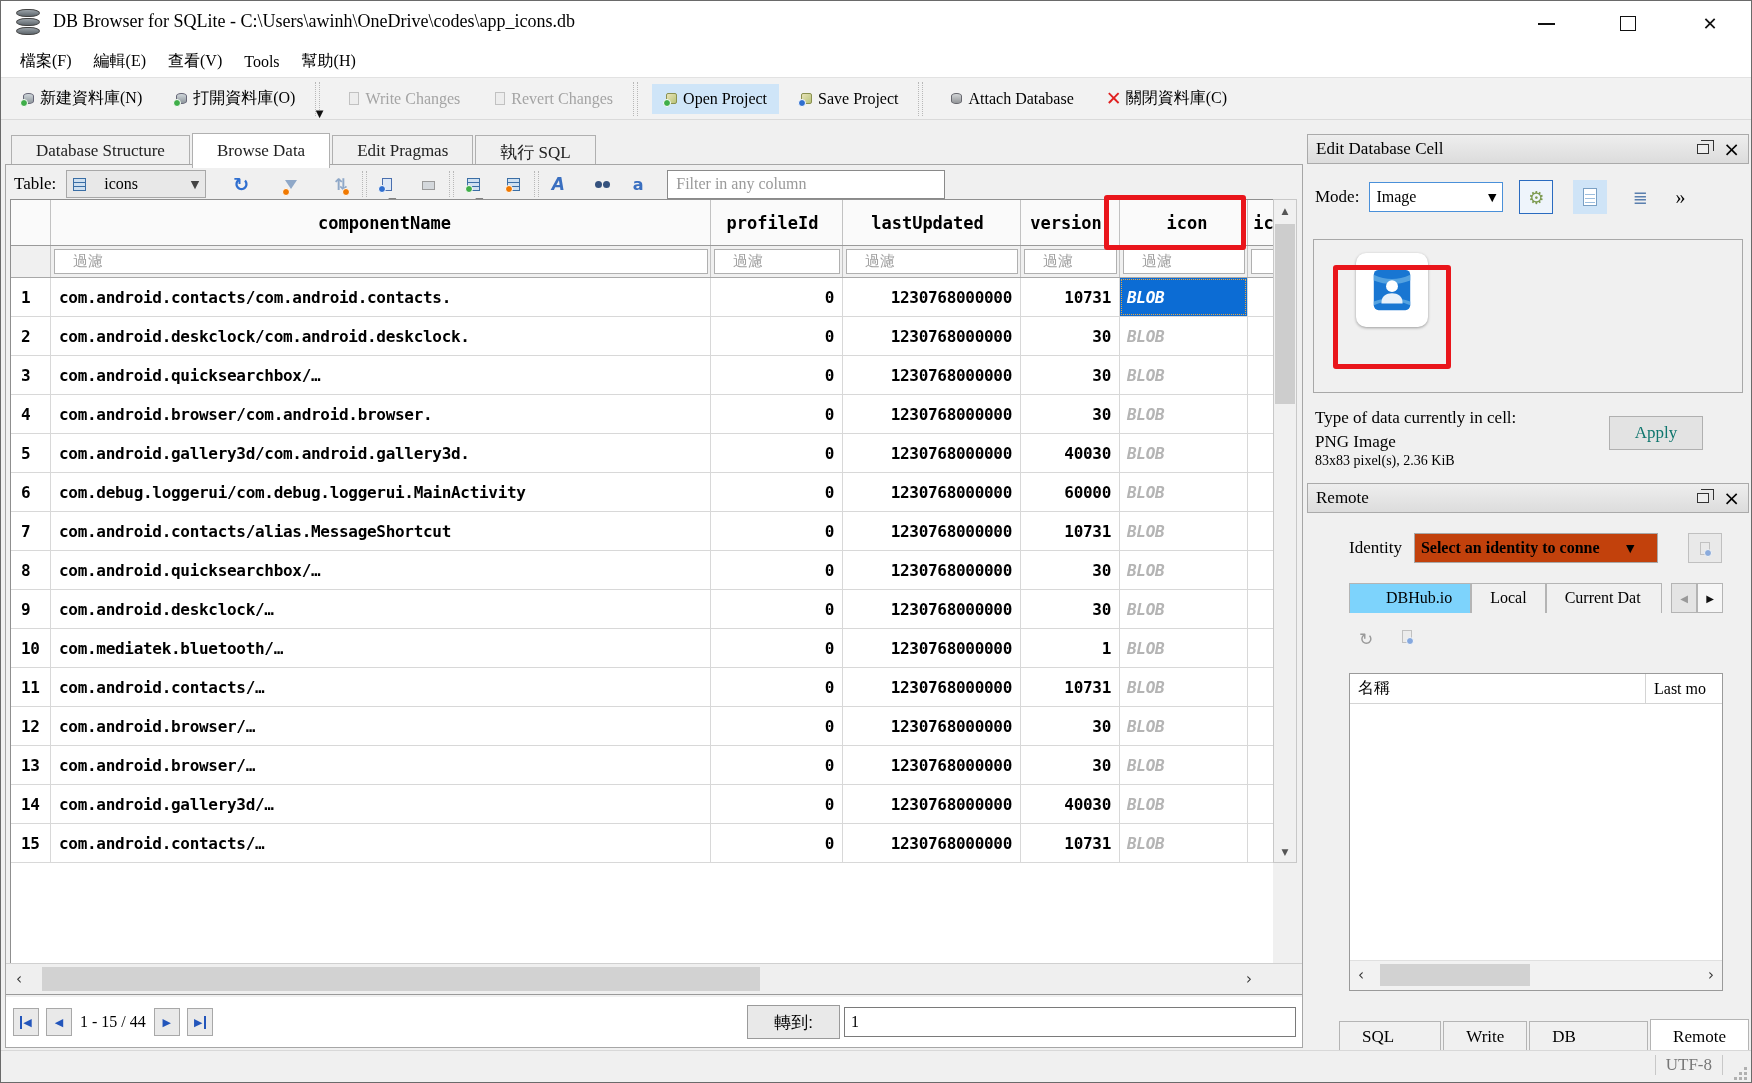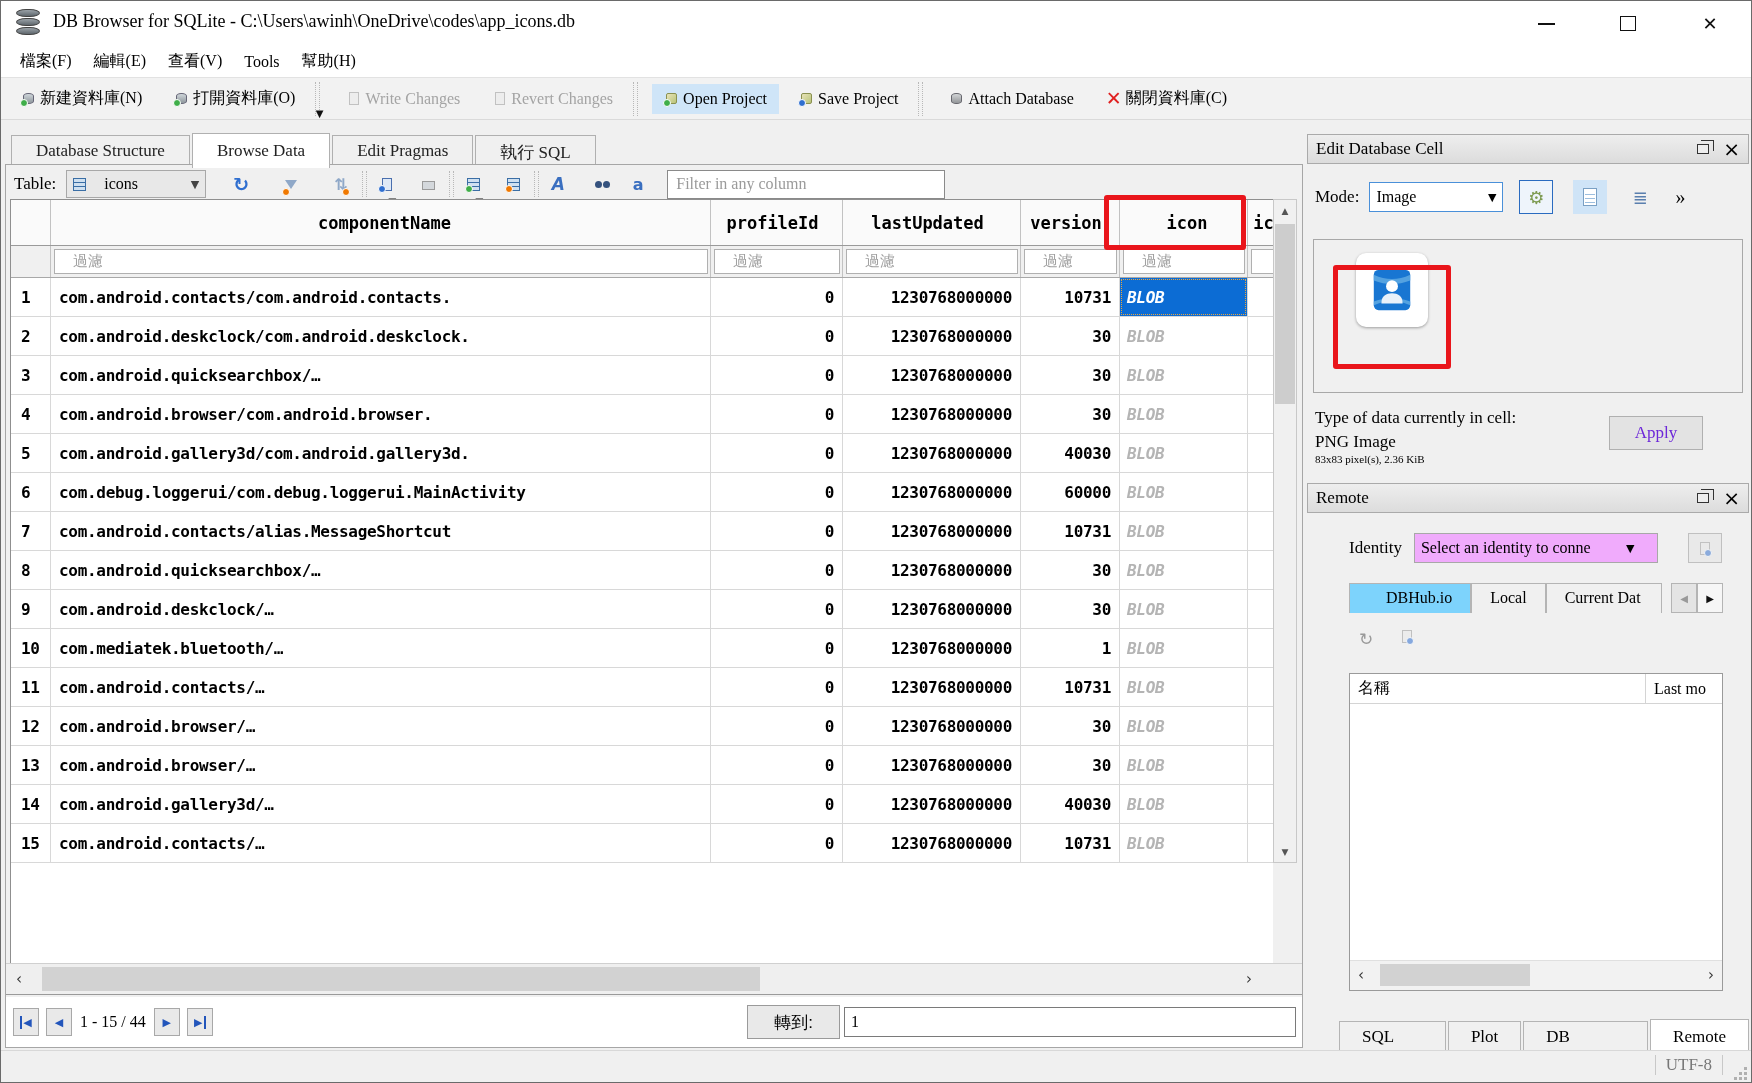--- a/index.html
+++ b/index.html
@@ -108,25 +108,25 @@
   .sq-btn.bordered { border:1px solid #2a6bc0; background:#eef4fb; }
   .sq-btn.toggled { background:#cfe4f7; }
   .gear { font-size:18px; color:#7c9a50; font-family:"DejaVu Sans",sans-serif; }
   .doc-ic { width:14px; height:18px; background:#fff; border:1px solid #7aa0c4;
     background-image:repeating-linear-gradient(#fff 0 3px,#9cbede 3px 4px); background-size:10px 14px; background-repeat:no-repeat; background-position:1px 2px; }
   .indent-ic { color:#5a7fae; font-size:18px; font-family:"DejaVu Sans",sans-serif; }
   .chev2 { font-size:20px; margin-left:18px; }
   .preview-box { position:absolute; left:6px; top:105px; width:430px; height:154px; border:1px solid #a8a8a8; }
   .tile { position:absolute; left:42px; top:13px; width:72px; height:74px; background:#fff; border-radius:10px; box-shadow:0 1px 3px rgba(0,0,0,.35); display:flex; align-items:center; justify-content:center; }
   .cell-info { position:absolute; left:8px; top:272px; font-size:17px; line-height:24px; }
-  .apply-btn { position:absolute; left:302px; top:282px; width:94px; height:34px; background:#e3e3e3; border:1px solid #b0b0b0; color:#6d28d9; font-size:17px; display:flex; align-items:center; justify-content:center;font-family:Liberation Serif, serif; }
-  .size-info { position:absolute; left:8px; top:319px; font-size:11px; }
+  .apply-btn { position:absolute; left:302px; top:282px; width:94px; height:34px; background:#e3e3e3; border:1px solid #b0b0b0; color:#0f766e; font-size:17px; display:flex; align-items:center; justify-content:center;font-family:Liberation Serif, serif; }
+  .size-info { position:absolute; left:8px; top:319px; font-size:14px; }
   
   .identity-row { position:absolute; left:42px; top:50px; display:flex; align-items:center; }
-  .id-combo { width:244px; height:30px; margin-left:12px; background:#f0abfc; border:1px solid #a8a8a8; display:flex; align-items:center; padding:0 6px; font-size:16px; }
+  .id-combo { width:244px; height:30px; margin-left:12px; background:#c2410c; border:1px solid #a8a8a8; display:flex; align-items:center; padding:0 6px; font-size:16px;font-weight:bold; }
   .id-combo .txt { white-space:nowrap; overflow:hidden; width:205px; }
   .push-btn { width:34px; height:30px; margin-left:30px; background:#e9e9e9; border:1px solid #c0c0c0; display:flex; align-items:center; justify-content:center; }
   .r-tabs { position:absolute; left:42px; top:100px; display:flex; width:374px; }
   .rtab { font-size:16px; padding:5px 18px 6px; background:#f0f0f0; border:1px solid #b4b4b4; border-bottom:none; white-space:nowrap; overflow:hidden; }
   .rtab.active { background:#7dd3fc; position:relative; z-index:3;padding-left:36px; }
   .rtab.clip { width:116px; }
   .tab-scroll { display:flex; margin-left:auto; }
   .ts-btn { width:26px; height:30px; border:1px solid #b4b4b4; background:#e4e4e4; display:flex; align-items:center; justify-content:center; font-size:10px; font-family:"DejaVu Sans",sans-serif; color:#999; }
   .ts-btn.on { color:#111; background:#f6f6f6; }
   .r-icons { position:absolute; left:52px; top:146px; display:flex; gap:26px; color:#9a9a9a; font-size:17px; font-family:"DejaVu Sans",sans-serif; }
@@ -607,21 +607,21 @@
       <div class="rl-scroll">
         <span class="hs-arrow" style="left:8px;top:5px">‹</span>
         <div class="hs-thumb" style="left:30px;top:3px;width:150px;height:22px"></div>
         <span class="hs-arrow" style="right:8px;left:auto;top:5px">›</span>
       </div>
     </div>
   </div>
 
   <div class="bottom-tabs">
     <div class="btab">SQL Log</div>
-    <div class="btab">Plot</div>
+    <div class="btab">Write</div>
     <div class="btab">DB Schema</div>
     <div class="btab active">Remote</div>
   </div>
 
   <div class="statusbar">
     <span class="encoding">UTF-8</span>
     <span class="grip"></span>
   </div>
 </div>
 

